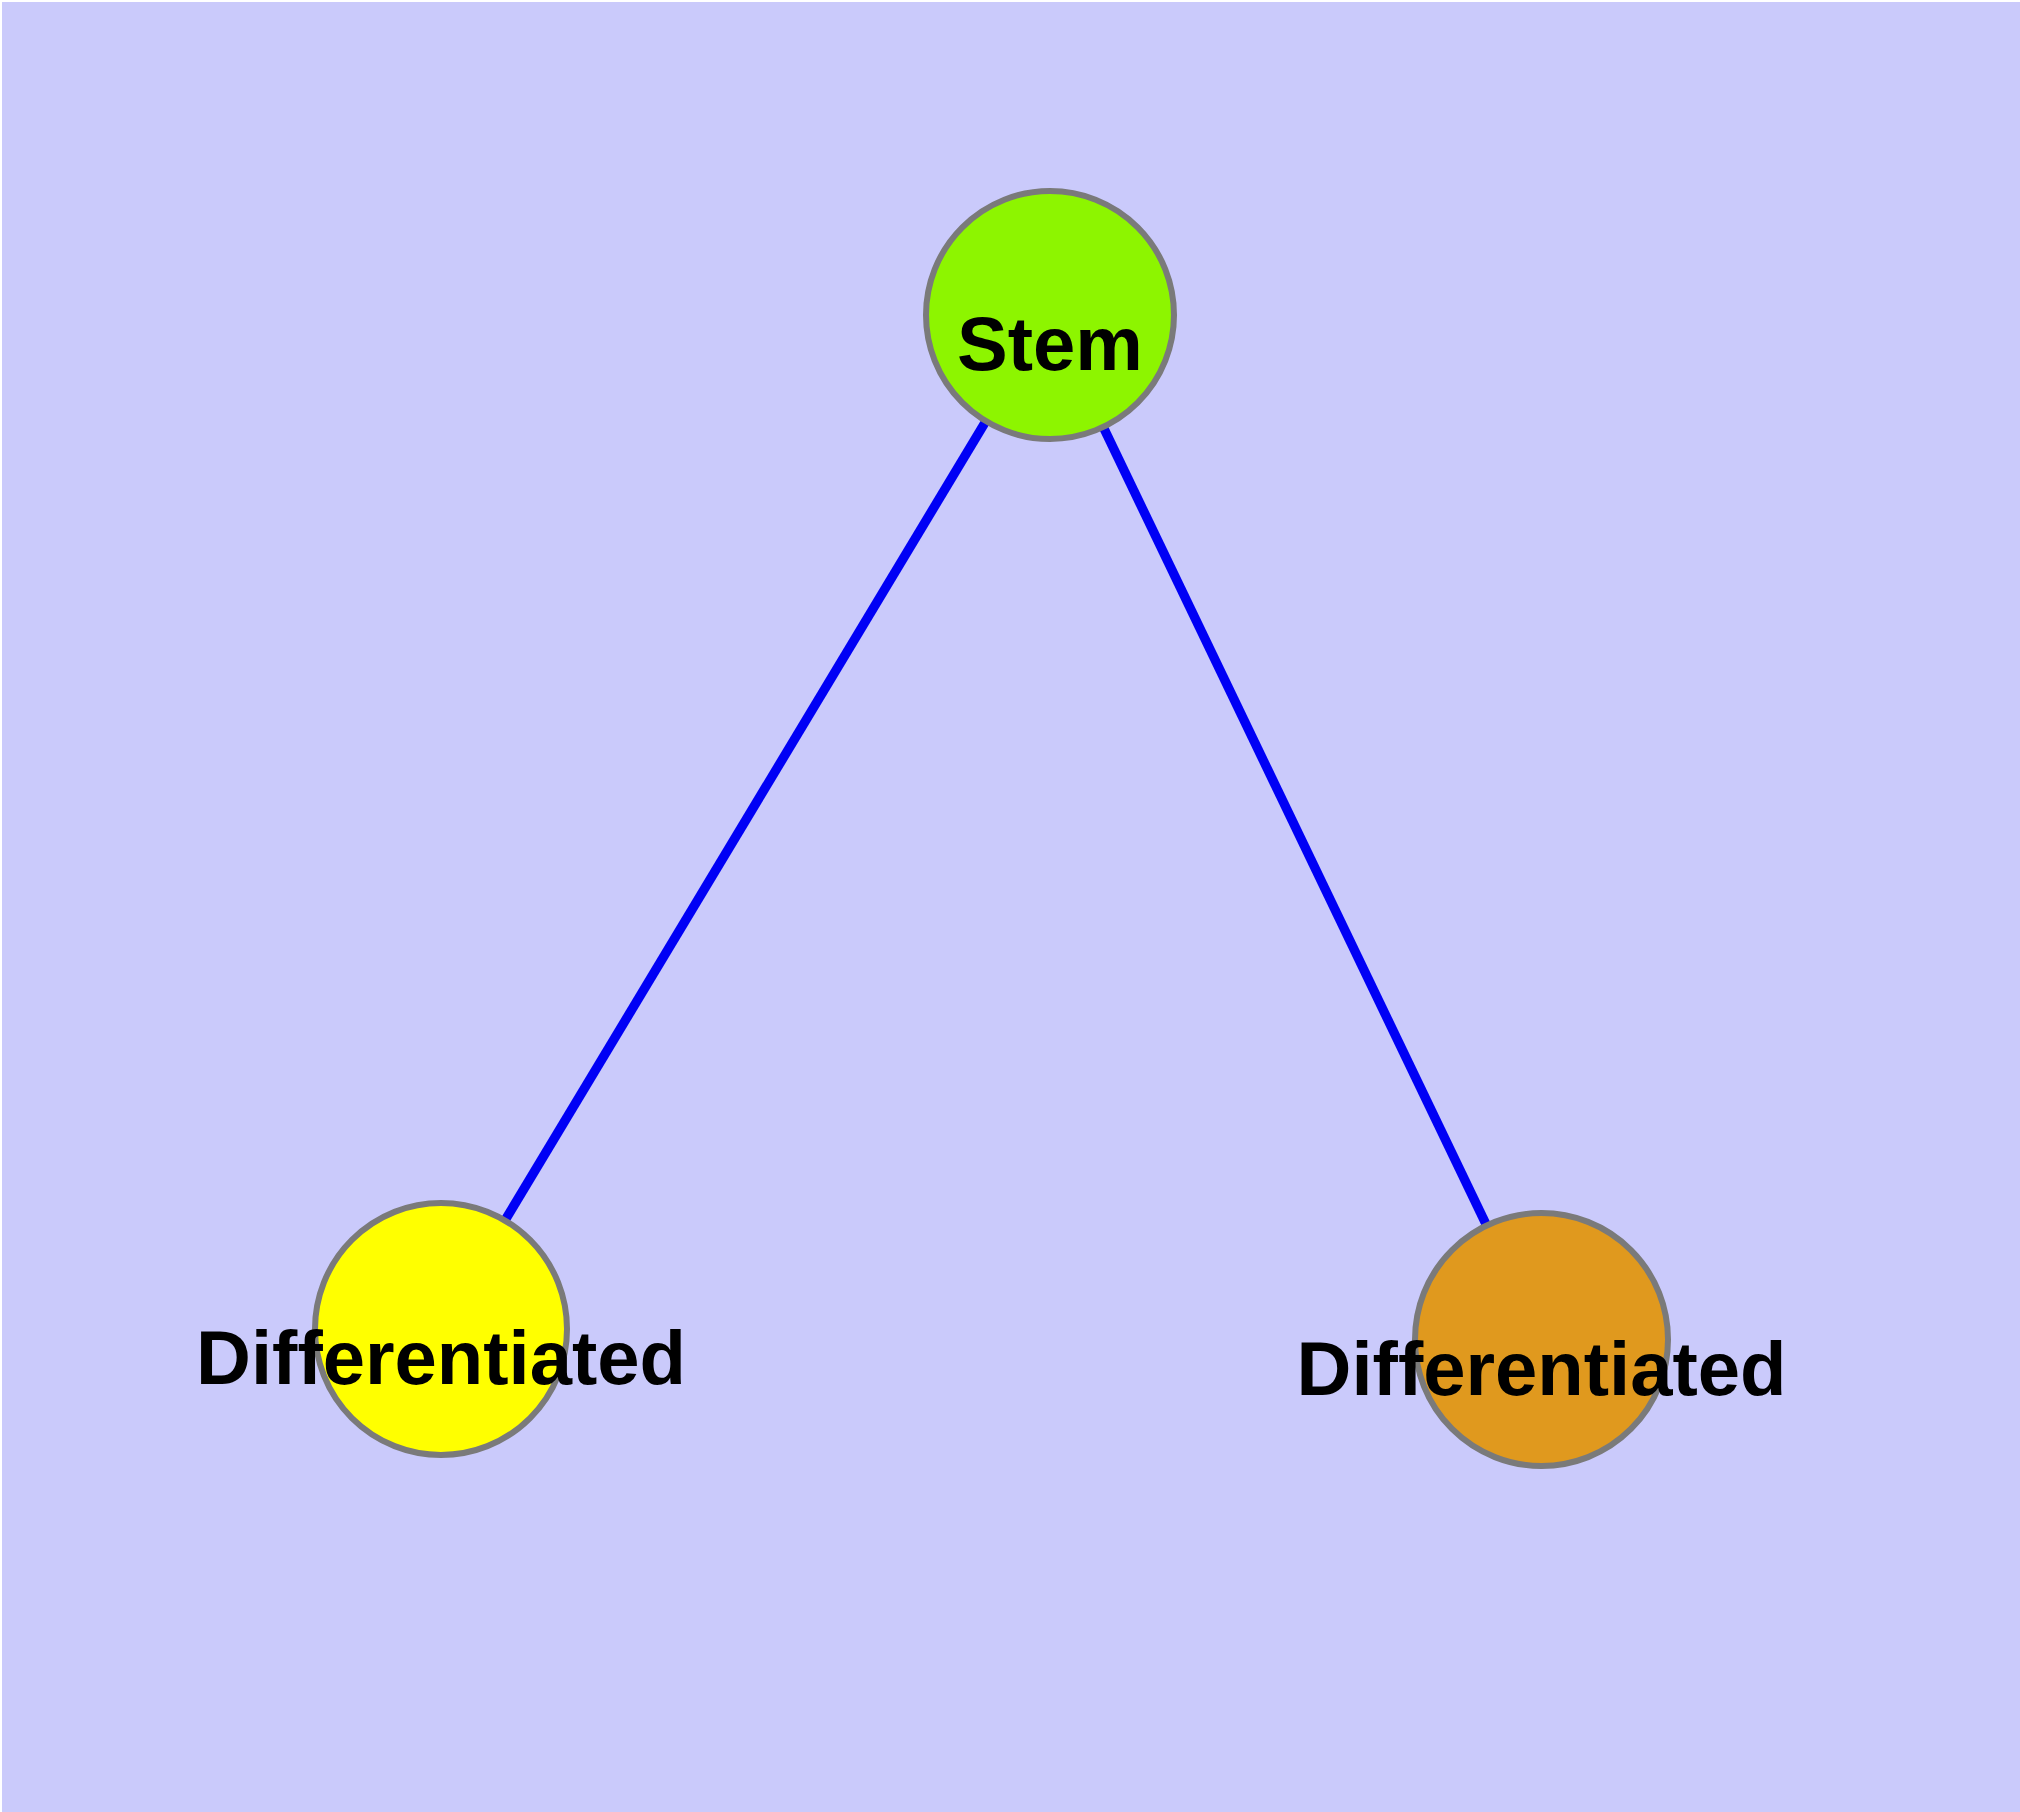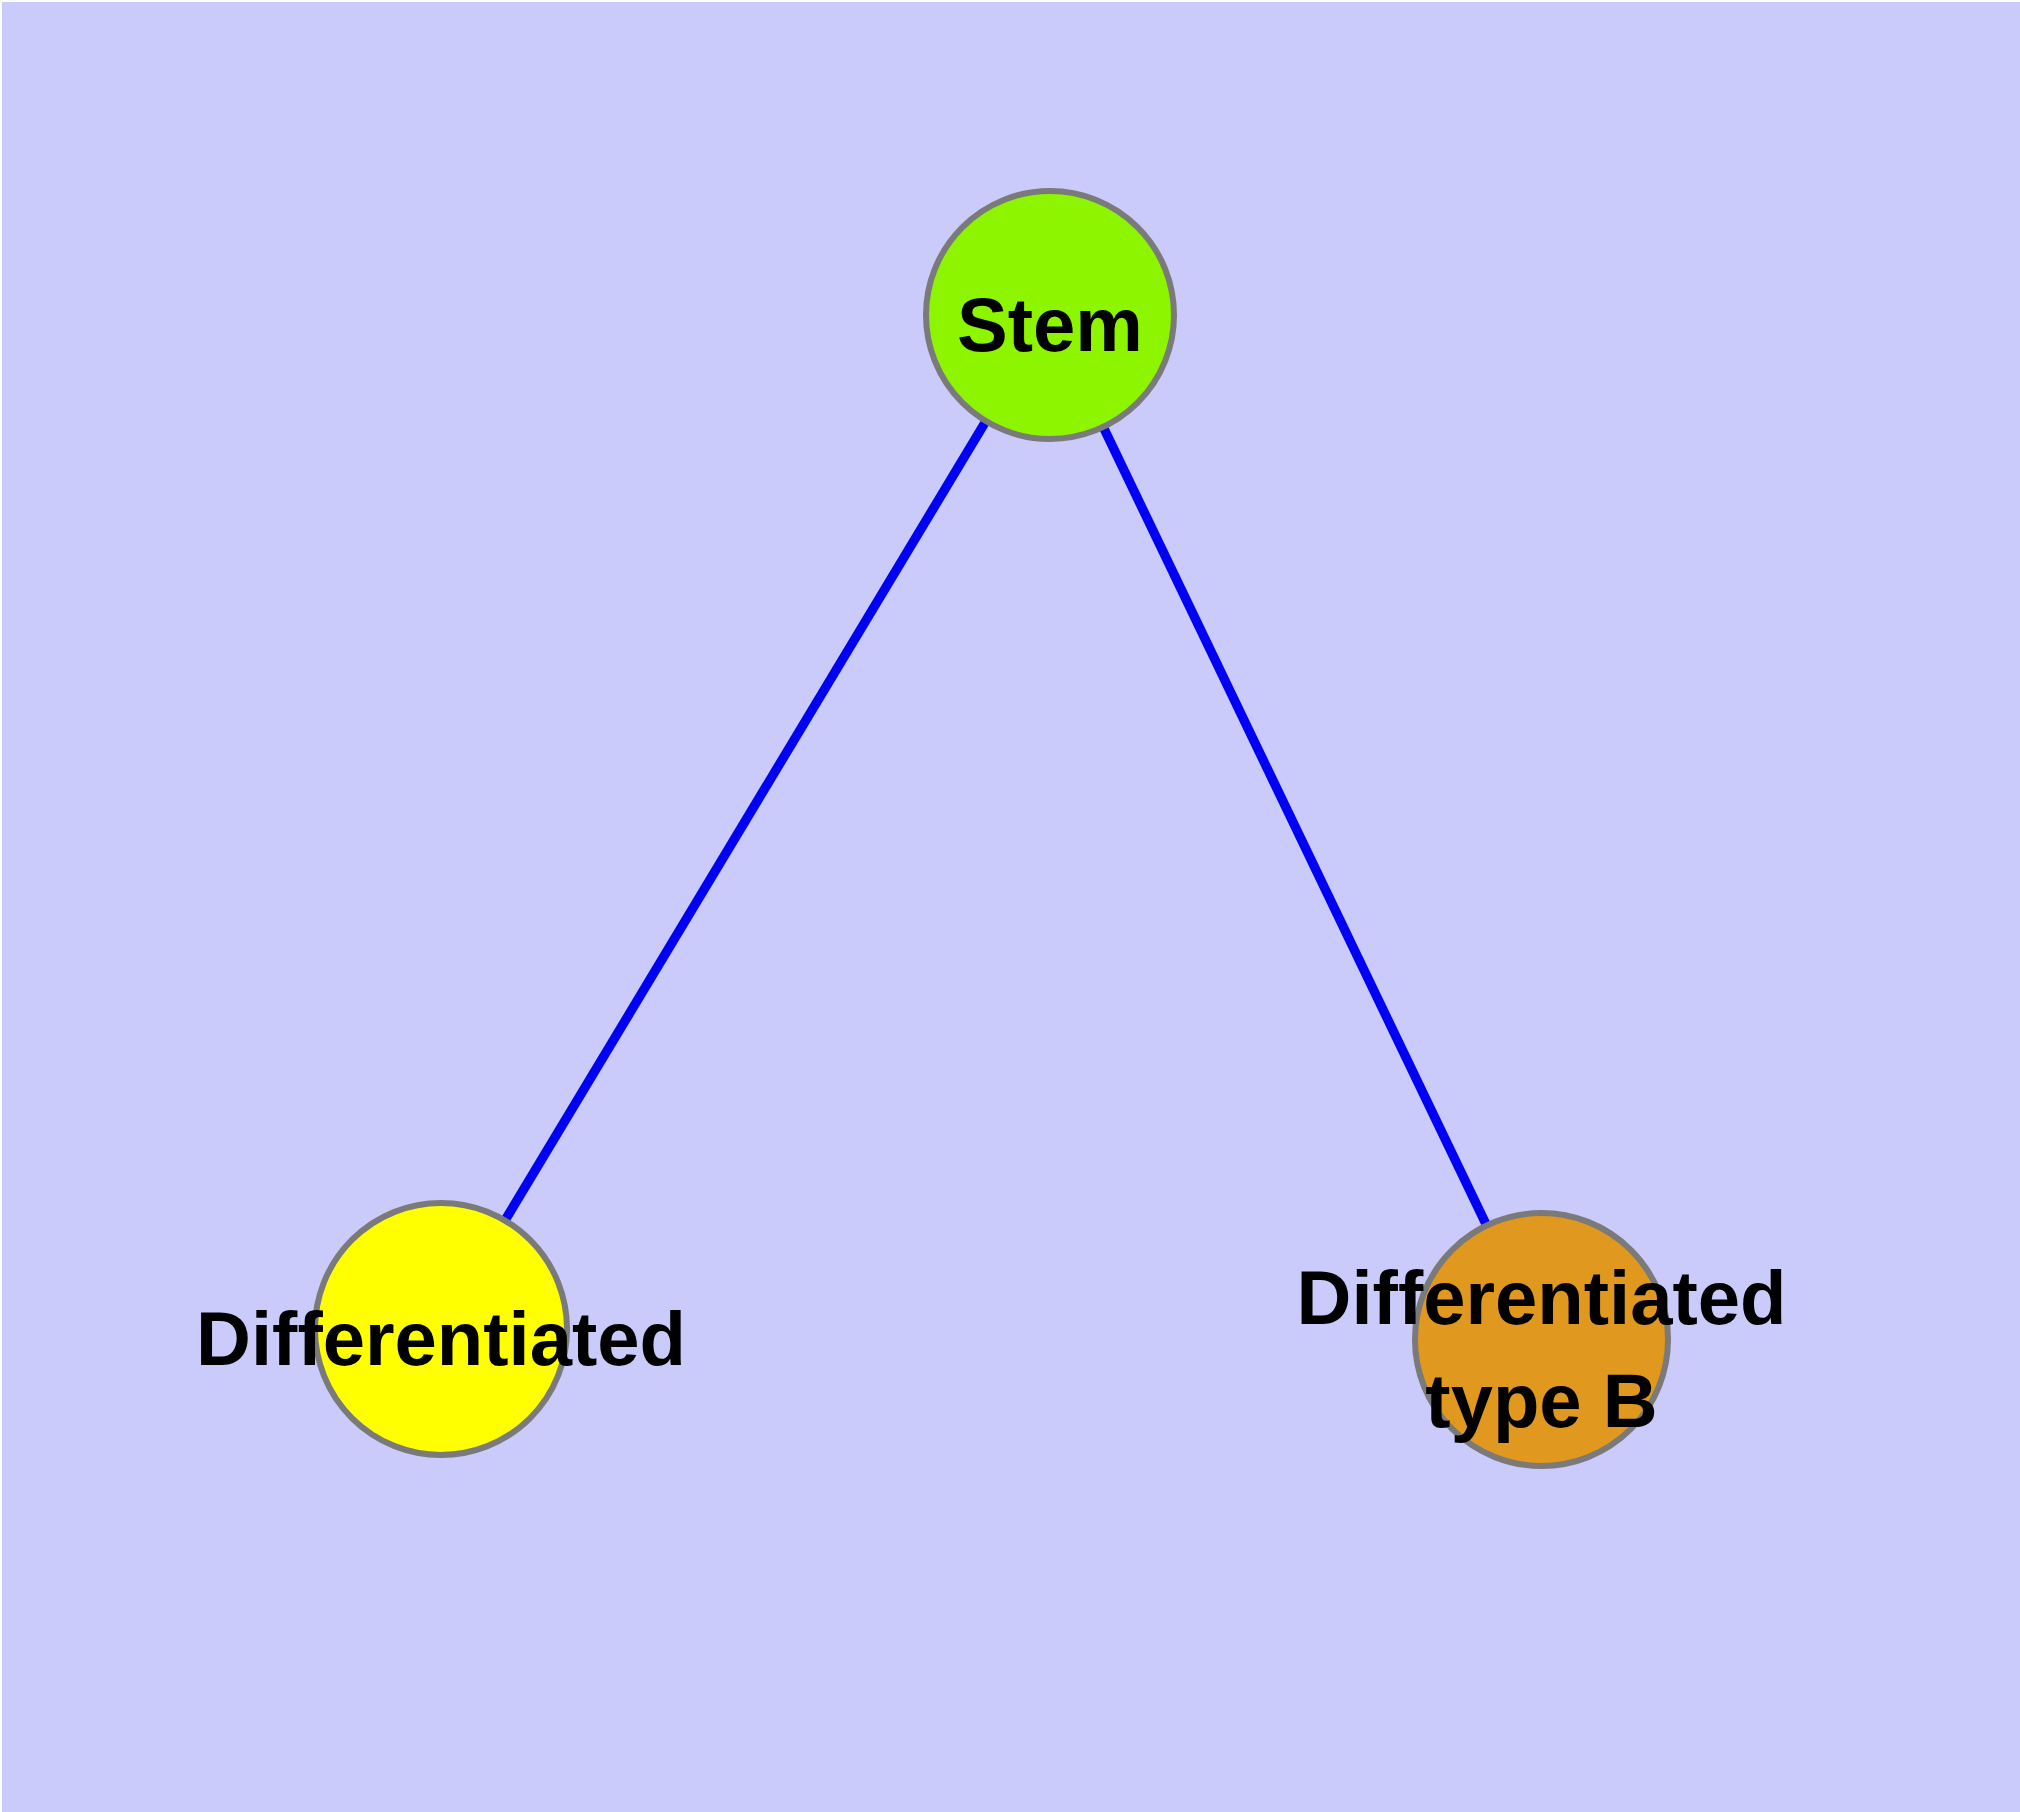--- a/index.html
+++ b/index.html
@@ -41,20 +41,21 @@
   .node-label {
     text-align: center;
     font-weight: bold;
     color: #000000;
     line-height: 1.35;
     white-space: nowrap;
     transform: translateY(10.2px);
   }
   .node-label .label-line {
     white-space: nowrap;
+    margin-top: 39px;
   }
 </style>
 </head>
 <body>
 
 <div class="canvas" id="canvas" style="width: 2021px; height: 1812px; background: rgb(202, 202, 251); border-top-color: rgb(255, 255, 255); border-left-color: rgb(255, 255, 255);">
   <svg class="edge-layer" id="edge-layer" xmlns="http://www.w3.org/2000/svg" viewBox="0 0 2384 2138" width="2021" height="1812">
       <line x1="1237" y1="370" x2="518" y2="1565" stroke="#0000f5" stroke-width="11"></line>
       <line x1="1237" y1="370" x2="1817" y2="1578" stroke="#0000f5" stroke-width="11"></line>
     </svg>
@@ -65,18 +66,17 @@
         </div>
       </div>
       <div class="node" style="left: 310px; top: 1198px; width: 258px; height: 258px; background: rgb(255, 255, 0); border-color: rgb(122, 122, 122); border-width: 6px;">
         <div class="node-label" style="font-size: 76px; color: rgb(0, 0, 0);">
           <div class="label-line">Differentiated</div>
         </div>
       </div>
       <div class="node" style="left: 1410px; top: 1208px; width: 259px; height: 259px; background: rgb(224, 153, 30); border-color: rgb(122, 122, 122); border-width: 6px;">
         <div class="node-label" style="font-size: 76px; color: rgb(0, 0, 0);">
           <div class="label-line">Differentiated</div>
-          <div class="label-line">type B</div>
         </div>
       </div>
     </div>
 </div>
 
 
 </body></html>

